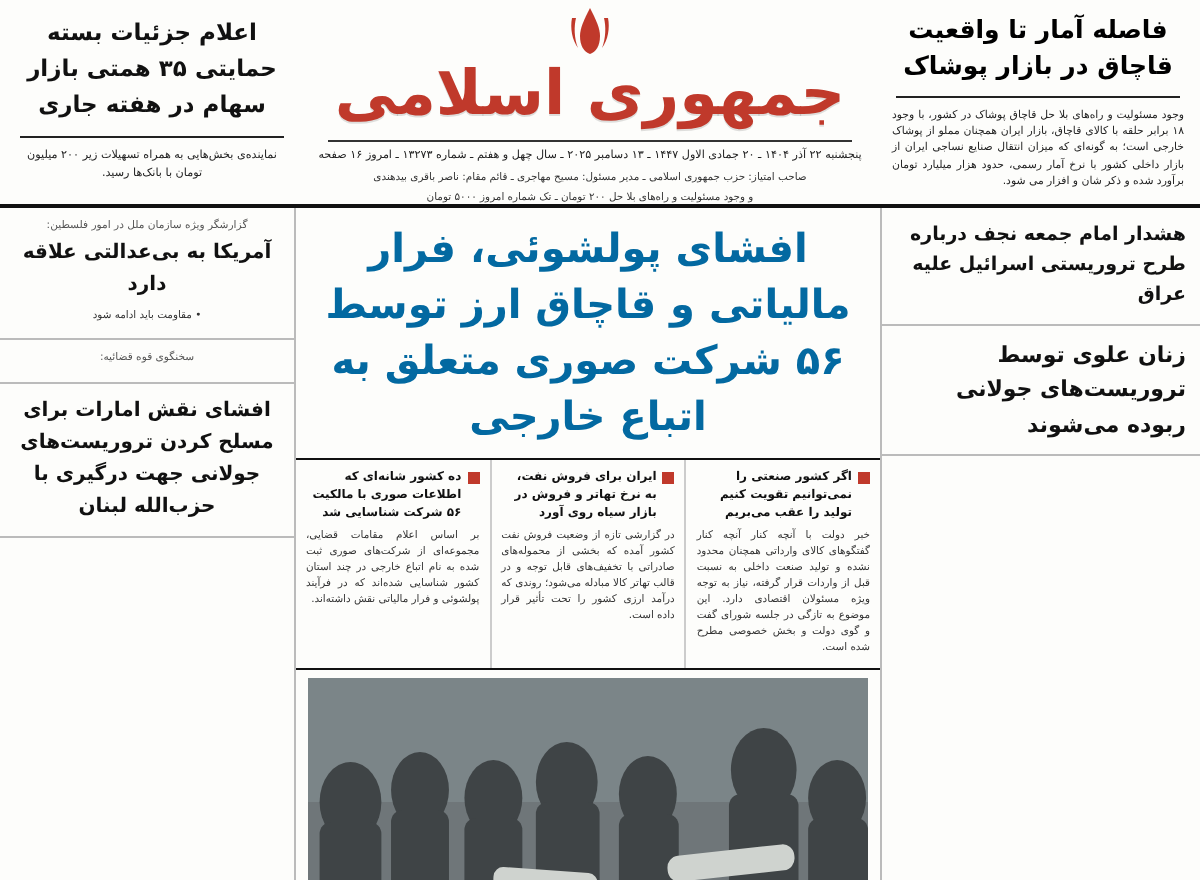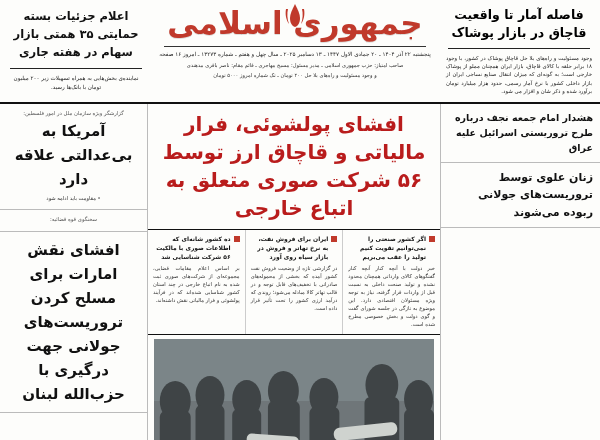--- a/index.html
+++ b/index.html
@@ -77,21 +77,21 @@
     width: 30px;
     height: 26px;
   }
   .nameplate {
     font-family: "DejaVu Sans", sans-serif;
     font-size: 31px;
     font-weight: bold;
     color: #c0392b;
     letter-spacing: -1px;
     line-height: 1.15;
-    margin-top: 2px;
+    margin-top: 26px;
     text-shadow: 0 1px 0 rgba(0,0,0,0.12);
   }
   .mh-center .sub-rule {
     margin: 4px 14px 3px 14px;
     height: 1px;
     background: #333;
   }
   .mh-center .issue-line {
     font-size: 5.6px;
     color: #222;
@@ -152,21 +152,21 @@
   
   .lead {
     padding: 6px 8px 7px 8px;
     border-bottom: 1.5px solid #111;
   }
   .lead h1 {
     margin: 0;
     font-size: 20px;
     font-weight: bold;
     line-height: 1.4;
-    color: #b91c1c;
+    color: #0369a1;
     text-align: center;
   }
   .teaser-row {
     display: flex;
     flex-direction: row;
     border-bottom: 1px solid #111;
   }
   .teaser {
     flex: 1;
     padding: 4px 5px 5px 5px;
@@ -241,21 +241,21 @@
     box-sizing: border-box;
   }
   .lbox .kicker {
     font-size: 5.3px;
     color: #555;
     text-align: center;
     margin-bottom: 3px;
   }
   .lbox h3 {
     margin: 0;
-    font-size: 15px;
+    font-size: 10px;
     font-weight: bold;
     line-height: 1.6;
     color: #111;
     text-align: center;
   }
   .lbox .note {
     font-size: 5.2px;
     color: #333;
     margin-top: 4px;
     line-height: 1.5;

